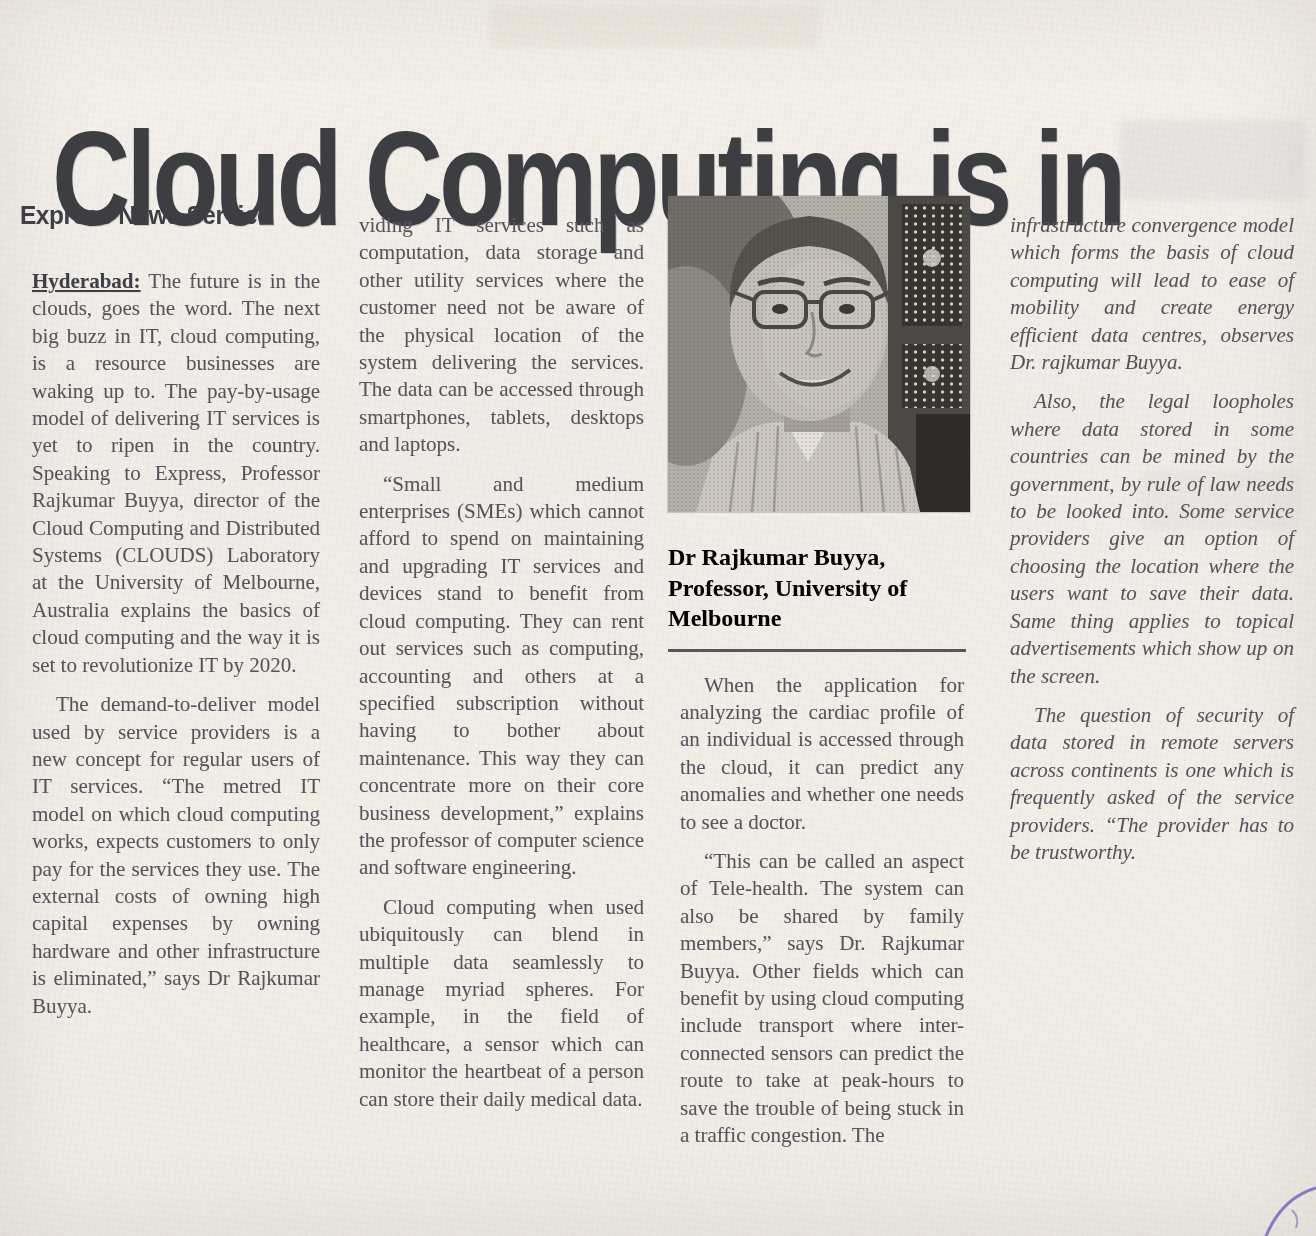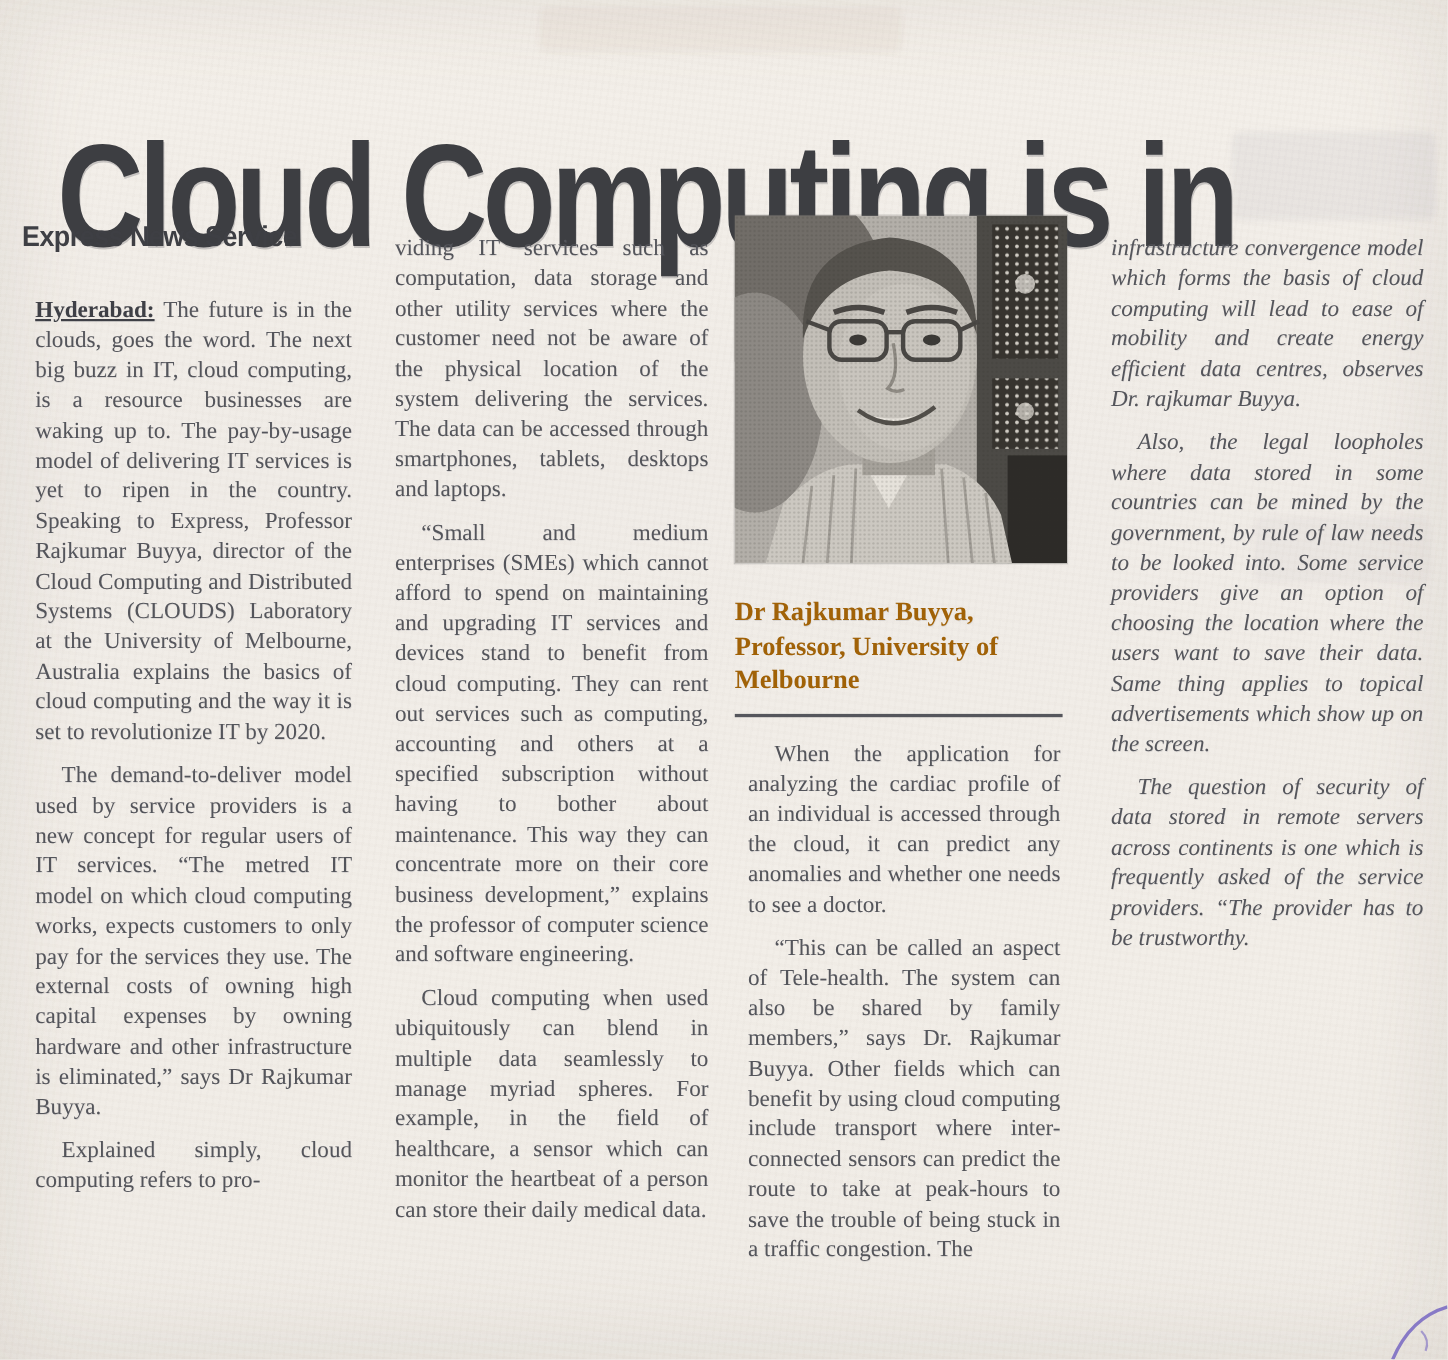--- a/index.html
+++ b/index.html
@@ -41,21 +41,21 @@
   #col2{left:347px;top:200px;}
   #col3{left:668px;top:196px;width:308px;}
   #col4{left:998px;top:200px;width:308px;font-style:italic;}
   .lead{font-weight:bold;color:#3f4046;text-decoration:underline;}
   .photo-frame{
     width:302px;height:316px;display:block;
     outline:1px solid rgba(80,80,80,0.25);
   }
   .caption{
     font-weight:bold;font-size:24px;line-height:30.5px;margin-top:30px;
-    color:#a16207;text-align:left;
+    color:#000000;text-align:left;
   }
   .caption-rule{
     height:3px;background:#55565c;width:298px;margin:15px 0 0 0;border:0;
   }
   .after-caption{margin-top:20px !important;}
   .ghost{
     position:absolute;pointer-events:none;filter:blur(3px);border-radius:8px;
   }
   .pen-mark{position:absolute;right:0;bottom:0;pointer-events:none;}
 </style>
@@ -68,21 +68,20 @@
 <div class="ghost" style="left:1120px;top:120px;width:185px;height:80px;background:rgba(120,120,135,0.08);"></div>
 <div class="ghost" style="left:1140px;top:470px;width:160px;height:60px;background:rgba(130,125,130,0.05);"></div>
 
 <h1 class="headline">Cloud Computing is in</h1>
 
 <div class="kicker">Express News Service</div>
 
 <div class="col" id="col1">
   <p><span class="lead">Hyderabad:</span><span> The future is in the clouds, goes the word. The next big buzz in IT, cloud computing, is a resource businesses are waking up to. The pay-by-usage model of delivering IT services is yet to ripen in the country. Speaking to Express, Professor Rajkumar Buyya, director of the Cloud Computing and Distributed Systems (CLOUDS) Laboratory at the University of Melbourne, Australia explains the basics of cloud computing and the way it is set to revolutionize IT by 2020.</span></p>
   <p class="indent">The demand-to-deliver model used by service providers is a new concept for regular users of IT services. “The metred IT model on which cloud computing works, expects customers to only pay for the services they use. The external costs of owning high capital expenses by owning hardware and other infrastructure is eliminated,” says Dr Rajkumar Buyya.</p>
-  <p class="indent">Explained simply, cloud computing refers to pro-</p>
 </div>
 
 <div class="col" id="col2">
   <p>viding IT services such as computation, data storage and other utility services where the customer need not be aware of the physical location of the system delivering the services. The data can be accessed through smartphones, tablets, desktops and laptops.</p>
   <p class="indent">“Small and medium enterprises (SMEs) which cannot afford to spend on maintaining and upgrading IT services and devices stand to benefit from cloud computing. They can rent out services such as computing, accounting and others at a specified subscription without having to bother about maintenance. This way they can concentrate more on their core business development,” explains the professor of computer science and software engineering.</p>
   <p class="indent">Cloud computing when used ubiquitously can blend in multiple data seamlessly to manage myriad spheres. For example, in the field of healthcare, a sensor which can monitor the heartbeat of a person can store their daily medical data.</p>
 </div>
 
 <div class="col" id="col3">
   <svg class="photo-frame" viewBox="0 0 302 316" xmlns="http://www.w3.org/2000/svg" aria-hidden="true">

